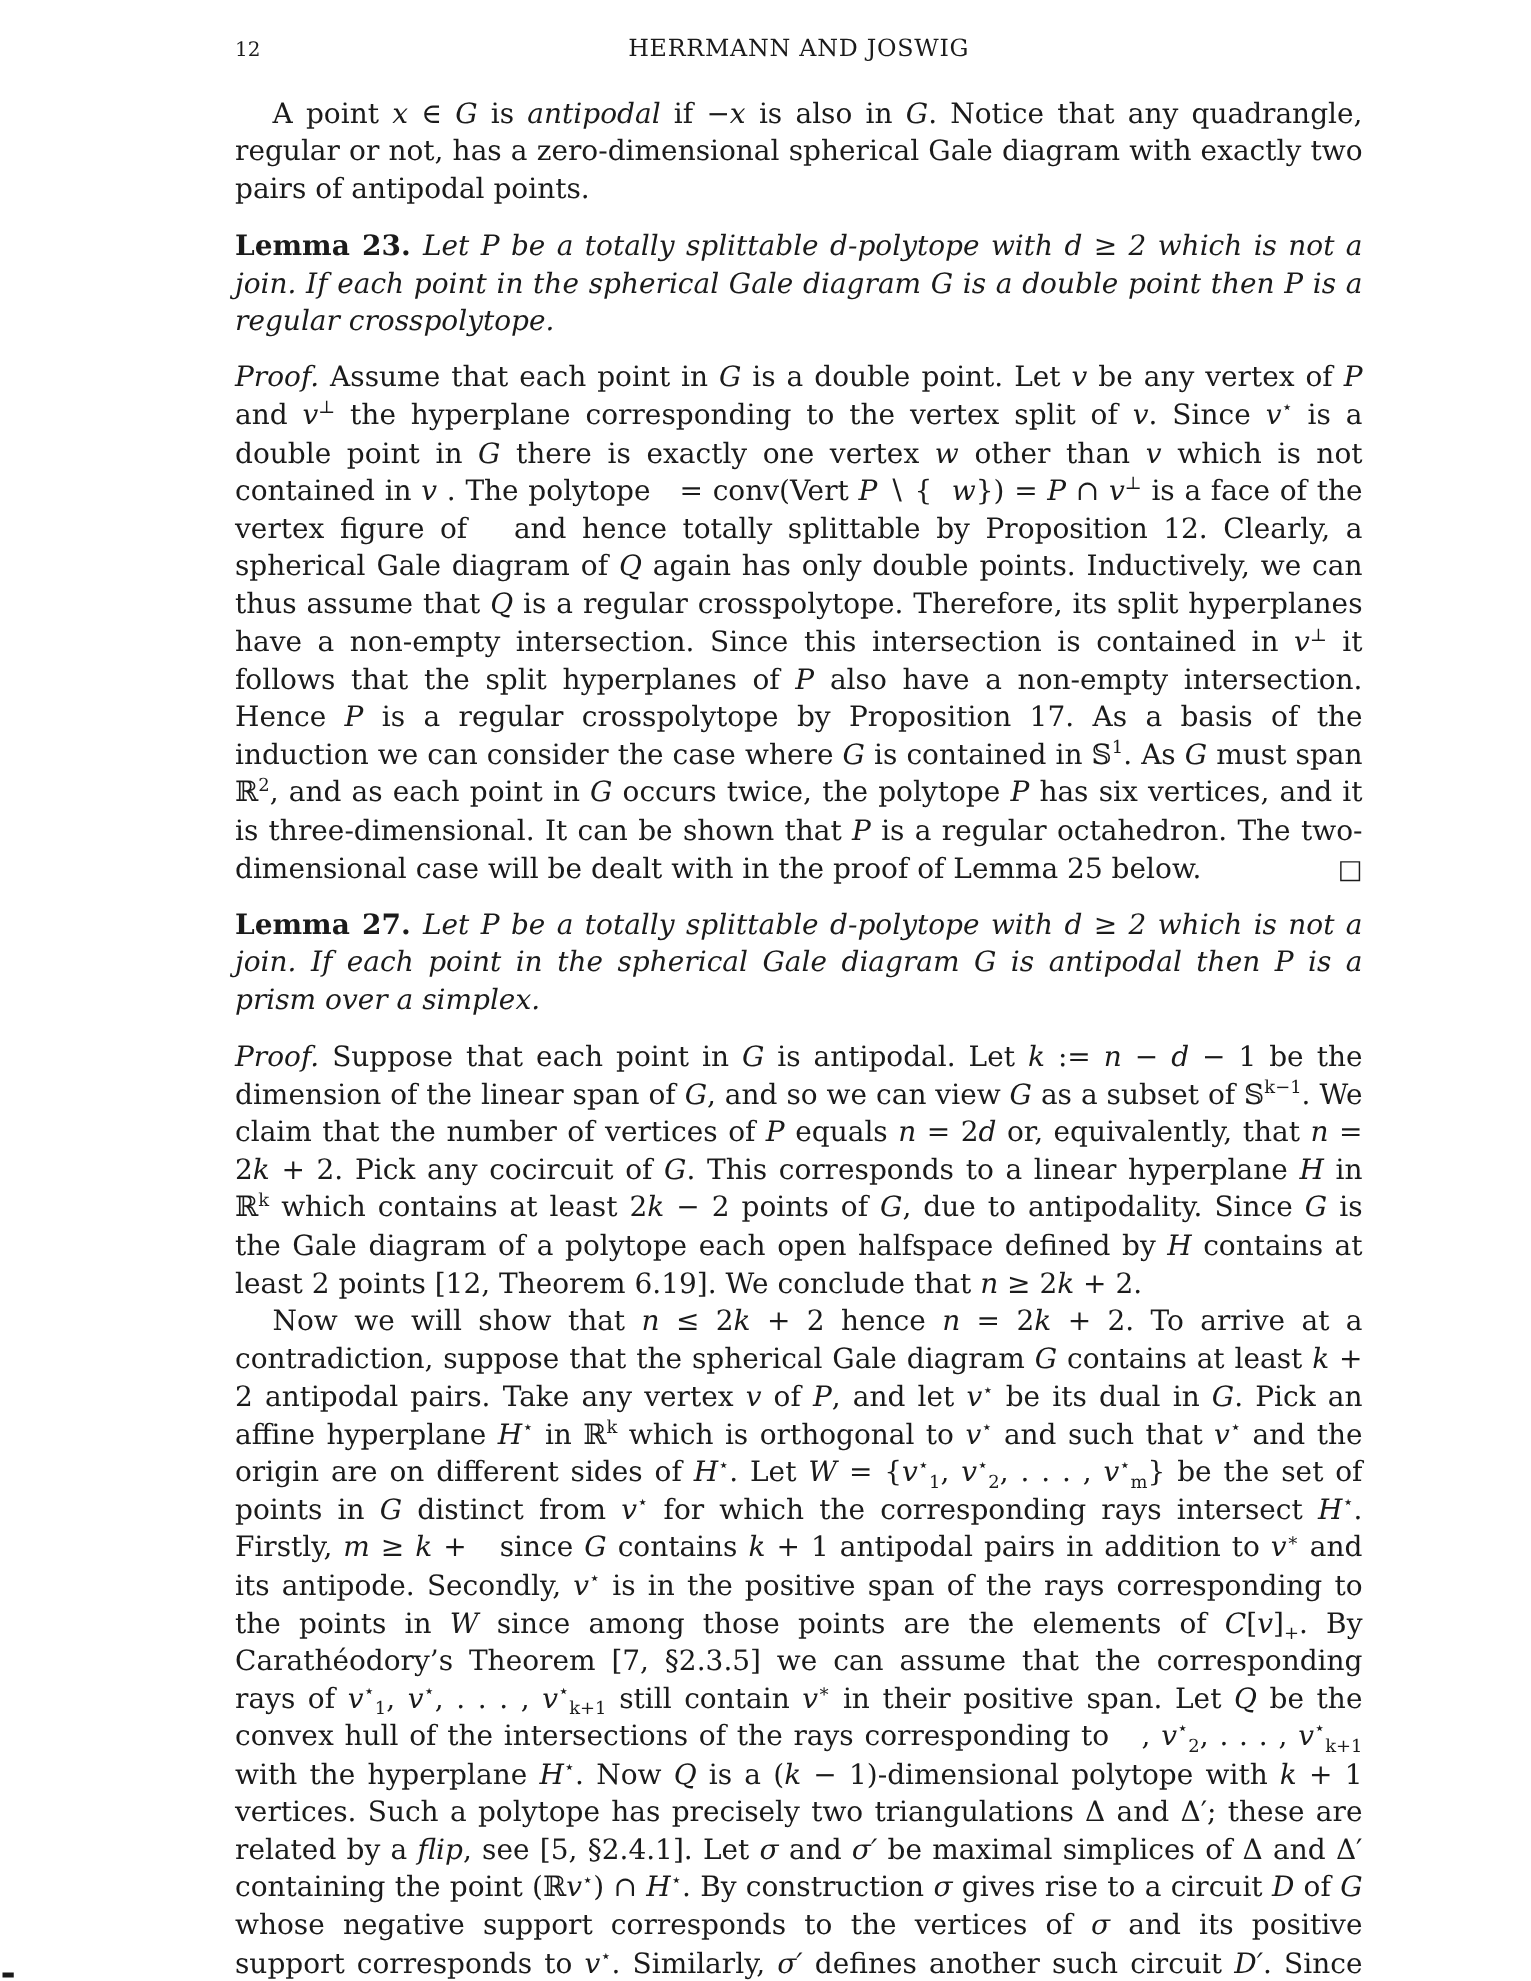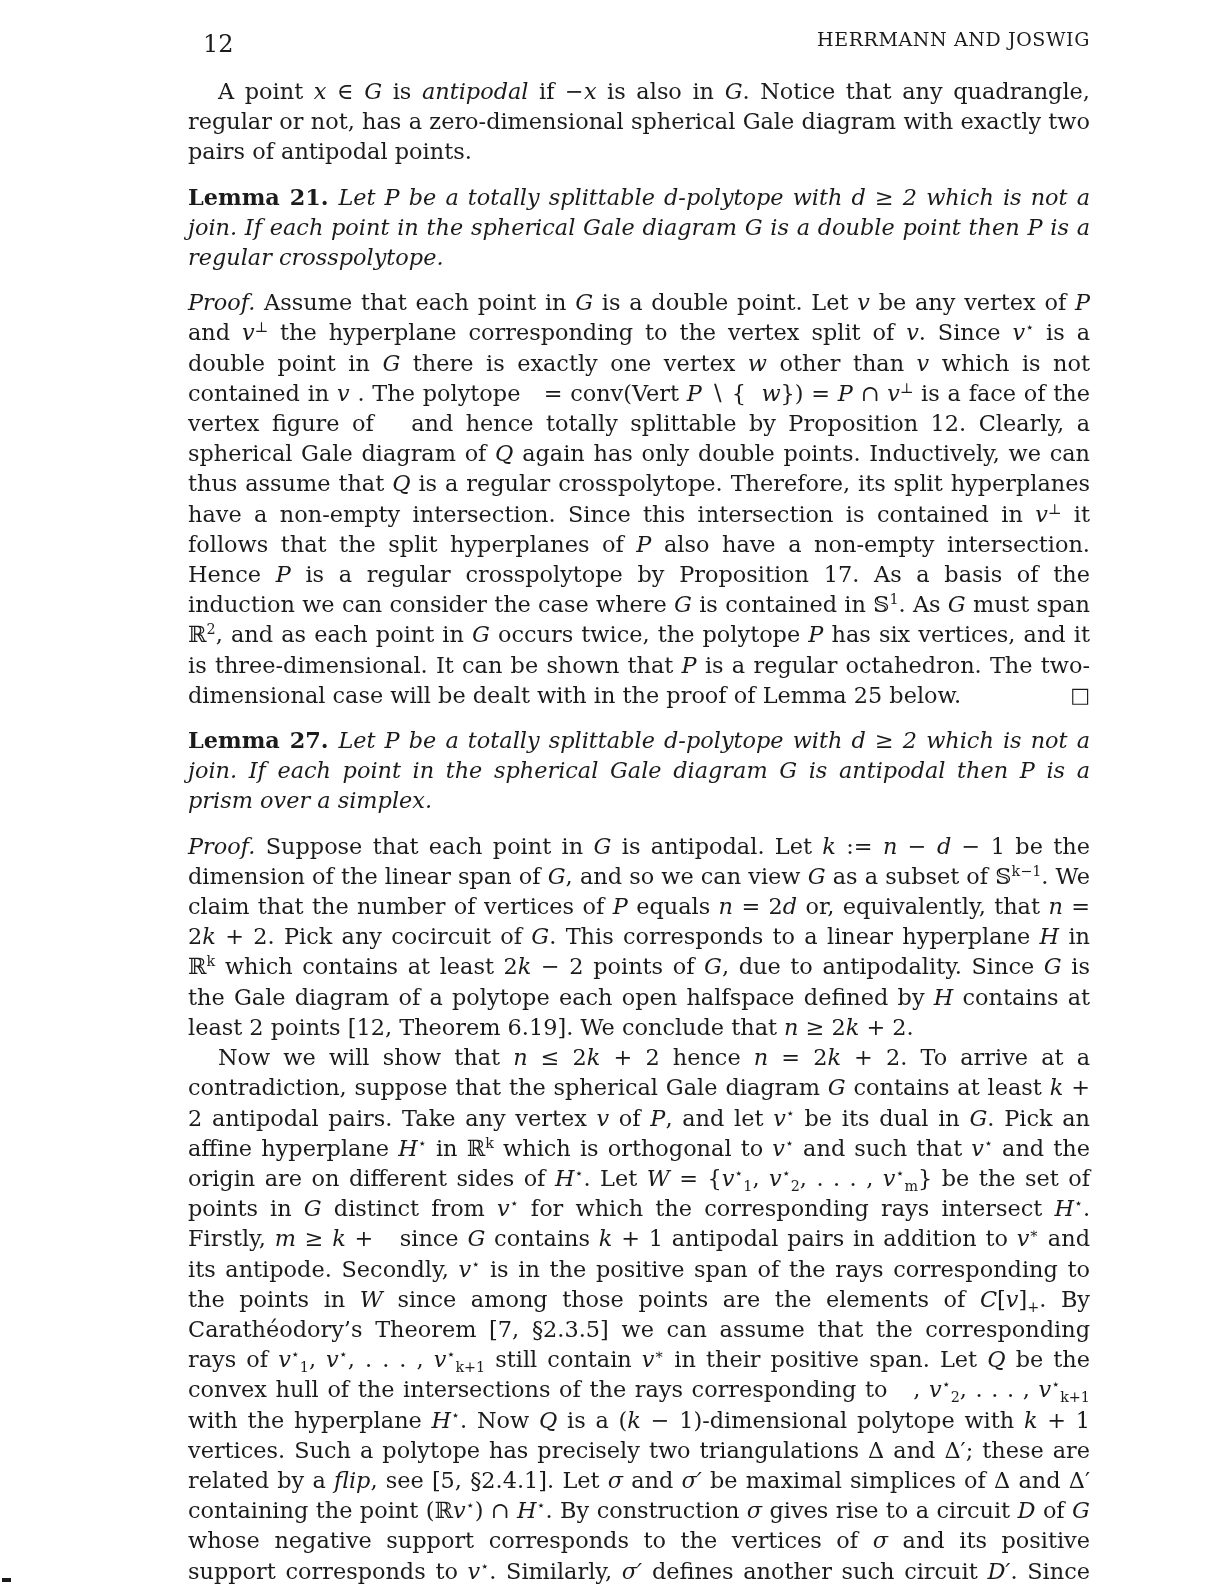--- a/index.html
+++ b/index.html
@@ -3,22 +3,22 @@
 <meta charset="utf-8">
 <style>
   html,body{margin:0;padding:0;}
   body{
     width:1225px;height:1585px;background:#ffffff;position:relative;
     font-family:"DejaVu Serif","DejaVu Sans",serif;color:#1b1b1b;
     -webkit-font-smoothing:antialiased;overflow:hidden;
   }
   .page{position:absolute;left:188px;top:28px;width:902px;}
   .header{position:relative;height:28px;margin-bottom:20px;}
-  .pagenum{position:absolute;left:0;top:2px;font-size:24px;margin-left:15px;}
-  .runhead{text-align:right;font-size:19px;letter-spacing:0.6px;}
+  .pagenum{position:absolute;left:0;top:2px;font-size:16px;}
+  .runhead{text-align:center;font-size:19px;letter-spacing:0.6px;}
   .block{
     margin:0;font-size:22.4px;line-height:30.2px;text-align:justify;
     text-justify:inter-word;
   }
   .indent{text-indent:30px;}
   .lemma{margin:15px 0;}
   .prooftop{margin:13px 0 0 0;}
   .seg-i{font-style:italic;}
   .seg-b{font-weight:bold;}
   sup,sub{font-size:64%;line-height:0;}
@@ -29,21 +29,21 @@
 </head>
 <body>
 
 <div class="page">
   <div class="header">
     <span class="pagenum">12</span>
     <div class="runhead">HERRMANN AND JOSWIG</div>
   </div>
   <div>
       <p class="block indent"><span class="seg-r">A point </span><span class="seg-i">x</span><span class="seg-r"> ∈ </span><span class="seg-i">G</span><span class="seg-r"> is </span><span class="seg-i">antipodal</span><span class="seg-r"> if −</span><span class="seg-i">x</span><span class="seg-r"> is also in </span><span class="seg-i">G</span><span class="seg-r">. Notice that any quadrangle, regular or not, has a zero-dimensional spherical Gale diagram with exactly two pairs of antipodal points.</span></p>
-      <p class="block lemma"><span class="seg-b">Lemma 21. </span><span class="seg-i">Let P be a totally splittable d-polytope with d ≥ 2 which is not a join. If each point in the spherical Gale diagram G is a double point then P is a regular crosspolytope.</span></p>
+      <p class="block lemma"><span class="seg-b">Lemma 23. </span><span class="seg-i">Let P be a totally splittable d-polytope with d ≥ 2 which is not a join. If each point in the spherical Gale diagram G is a double point then P is a regular crosspolytope.</span></p>
       <p class="block prooftop"><span class="seg-i">Proof.</span><span class="seg-r"> Assume that each point in </span><span class="seg-i">G</span><span class="seg-r"> is a double point. Let </span><span class="seg-i">v</span><span class="seg-r"> be any vertex of </span><span class="seg-i">P</span><span class="seg-r"> and </span><span class="seg-i">v</span><sup class="seg-sup">⊥</sup><span class="seg-r"> the hyperplane corresponding to the vertex split of </span><span class="seg-i">v</span><span class="seg-r">. Since </span><span class="seg-i">v</span><sup class="seg-sup">⋆</sup><span class="seg-r"> is a double point in </span><span class="seg-i">G</span><span class="seg-r"> there is exactly one vertex </span><span class="seg-i">w</span><span class="seg-r"> other than </span><span class="seg-i">v</span><span class="seg-r"> which is not contained in </span><span class="seg-i">v</span><span class="seg-r">&nbsp;. The polytope &nbsp;&nbsp;= conv(Vert&nbsp;</span><span class="seg-i">P</span><span class="seg-r"> ∖ {&nbsp;&nbsp;</span><span class="seg-i">w</span><span class="seg-r">}) = </span><span class="seg-i">P</span><span class="seg-r"> ∩ </span><span class="seg-i">v</span><sup class="seg-sup">⊥</sup><span class="seg-r"> is a face of the vertex figure of &nbsp;&nbsp;and hence totally splittable by Proposition 12. Clearly, a spherical Gale diagram of </span><span class="seg-i">Q</span><span class="seg-r"> again has only double points. Inductively, we can thus assume that </span><span class="seg-i">Q</span><span class="seg-r"> is a regular crosspolytope. Therefore, its split hyperplanes have a non-empty intersection. Since this intersection is contained in </span><span class="seg-i">v</span><sup class="seg-sup">⊥</sup><span class="seg-r"> it follows that the split hyperplanes of </span><span class="seg-i">P</span><span class="seg-r"> also have a non-empty intersection. Hence </span><span class="seg-i">P</span><span class="seg-r"> is a regular crosspolytope by Proposition 17. As a basis of the induction we can consider the case where </span><span class="seg-i">G</span><span class="seg-r"> is contained in </span><span class="seg-r">𝕊</span><sup class="seg-sup">1</sup><span class="seg-r">. As </span><span class="seg-i">G</span><span class="seg-r"> must span </span><span class="seg-r">ℝ</span><sup class="seg-sup">2</sup><span class="seg-r">, and as each point in </span><span class="seg-i">G</span><span class="seg-r"> occurs twice, the polytope </span><span class="seg-i">P</span><span class="seg-r"> has six vertices, and it is three-dimensional. It can be shown that </span><span class="seg-i">P</span><span class="seg-r"> is a regular octahedron. The two-dimensional case will be dealt with in the proof of Lemma 25 below.</span><span class="tombstone">□</span></p>
       <p class="block lemma"><span class="seg-b">Lemma 27. </span><span class="seg-i">Let P be a totally splittable d-polytope with d ≥ 2 which is not a join. If each point in the spherical Gale diagram G is antipodal then P is a prism over a simplex.</span></p>
       <p class="block prooftop"><span class="seg-i">Proof.</span><span class="seg-r"> Suppose that each point in </span><span class="seg-i">G</span><span class="seg-r"> is antipodal. Let </span><span class="seg-i">k</span><span class="seg-r"> := </span><span class="seg-i">n</span><span class="seg-r"> − </span><span class="seg-i">d</span><span class="seg-r"> − 1 be the dimension of the linear span of </span><span class="seg-i">G</span><span class="seg-r">, and so we can view </span><span class="seg-i">G</span><span class="seg-r"> as a subset of </span><span class="seg-r">𝕊</span><sup class="seg-supi">k−1</sup><span class="seg-r">. We claim that the number of vertices of </span><span class="seg-i">P</span><span class="seg-r"> equals </span><span class="seg-i">n</span><span class="seg-r"> = 2</span><span class="seg-i">d</span><span class="seg-r"> or, equivalently, that </span><span class="seg-i">n</span><span class="seg-r"> = 2</span><span class="seg-i">k</span><span class="seg-r"> + 2. Pick any cocircuit of </span><span class="seg-i">G</span><span class="seg-r">. This corresponds to a linear hyperplane </span><span class="seg-i">H</span><span class="seg-r"> in </span><span class="seg-r">ℝ</span><sup class="seg-supi">k</sup><span class="seg-r"> which contains at least 2</span><span class="seg-i">k</span><span class="seg-r"> − 2 points of </span><span class="seg-i">G</span><span class="seg-r">, due to antipodality. Since </span><span class="seg-i">G</span><span class="seg-r"> is the Gale diagram of a polytope each open halfspace defined by </span><span class="seg-i">H</span><span class="seg-r"> contains at least 2 points [12, Theorem 6.19]. We conclude that </span><span class="seg-i">n</span><span class="seg-r"> ≥ 2</span><span class="seg-i">k</span><span class="seg-r"> + 2.</span></p>
       <p class="block indent"><span class="seg-r">Now we will show that </span><span class="seg-i">n</span><span class="seg-r"> ≤ 2</span><span class="seg-i">k</span><span class="seg-r"> + 2 hence </span><span class="seg-i">n</span><span class="seg-r"> = 2</span><span class="seg-i">k</span><span class="seg-r"> + 2. To arrive at a contradiction, suppose that the spherical Gale diagram </span><span class="seg-i">G</span><span class="seg-r"> contains at least </span><span class="seg-i">k</span><span class="seg-r"> + 2 antipodal pairs. Take any vertex </span><span class="seg-i">v</span><span class="seg-r"> of </span><span class="seg-i">P</span><span class="seg-r">, and let </span><span class="seg-i">v</span><sup class="seg-sup">⋆</sup><span class="seg-r"> be its dual in </span><span class="seg-i">G</span><span class="seg-r">. Pick an affine hyperplane </span><span class="seg-i">H</span><sup class="seg-sup">⋆</sup><span class="seg-r"> in </span><span class="seg-r">ℝ</span><sup class="seg-supi">k</sup><span class="seg-r"> which is orthogonal to </span><span class="seg-i">v</span><sup class="seg-sup">⋆</sup><span class="seg-r"> and such that </span><span class="seg-i">v</span><sup class="seg-sup">⋆</sup><span class="seg-r"> and the origin are on different sides of </span><span class="seg-i">H</span><sup class="seg-sup">⋆</sup><span class="seg-r">. Let </span><span class="seg-i">W</span><span class="seg-r"> = {</span><span class="seg-i">v</span><sup class="seg-sup">⋆</sup><sub class="seg-sub">1</sub><span class="seg-r">, </span><span class="seg-i">v</span><sup class="seg-sup">⋆</sup><sub class="seg-sub">2</sub><span class="seg-r">, . . . , </span><span class="seg-i">v</span><sup class="seg-sup">⋆</sup><sub class="seg-subi">m</sub><span class="seg-r">} be the set of points in </span><span class="seg-i">G</span><span class="seg-r"> distinct from </span><span class="seg-i">v</span><sup class="seg-sup">⋆</sup><span class="seg-r"> for which the corresponding rays intersect </span><span class="seg-i">H</span><sup class="seg-sup">⋆</sup><span class="seg-r">. Firstly, </span><span class="seg-i">m</span><span class="seg-r"> ≥ </span><span class="seg-i">k</span><span class="seg-r"> + &nbsp;&nbsp;since </span><span class="seg-i">G</span><span class="seg-r"> contains </span><span class="seg-i">k</span><span class="seg-r"> + 1 antipodal pairs in addition to </span><span class="seg-i">v</span><sup class="seg-sup">∗</sup><span class="seg-r"> and its antipode. Secondly, </span><span class="seg-i">v</span><sup class="seg-sup">⋆</sup><span class="seg-r"> is in the positive span of the rays corresponding to the points in </span><span class="seg-i">W</span><span class="seg-r"> since among those points are the elements of </span><span class="seg-i">C</span><span class="seg-r">[</span><span class="seg-i">v</span><span class="seg-r">]</span><sub class="seg-sub">+</sub><span class="seg-r">. By Carathéodory’s Theorem [7, §2.3.5] we can assume that the corresponding rays of </span><span class="seg-i">v</span><sup class="seg-sup">⋆</sup><sub class="seg-sub">1</sub><span class="seg-r">, </span><span class="seg-i">v</span><sup class="seg-sup">⋆</sup><span class="seg-r">, . . . , </span><span class="seg-i">v</span><sup class="seg-sup">⋆</sup><sub class="seg-subi">k+1</sub><span class="seg-r"> still contain </span><span class="seg-i">v</span><sup class="seg-sup">∗</sup><span class="seg-r"> in their positive span. Let </span><span class="seg-i">Q</span><span class="seg-r"> be the convex hull of the intersections of the rays corresponding to &nbsp;&nbsp;, </span><span class="seg-i">v</span><sup class="seg-sup">⋆</sup><sub class="seg-sub">2</sub><span class="seg-r">, . . . , </span><span class="seg-i">v</span><sup class="seg-sup">⋆</sup><sub class="seg-subi">k+1</sub><span class="seg-r"> with the hyperplane </span><span class="seg-i">H</span><sup class="seg-sup">⋆</sup><span class="seg-r">. Now </span><span class="seg-i">Q</span><span class="seg-r"> is a (</span><span class="seg-i">k</span><span class="seg-r"> − 1)-dimensional polytope with </span><span class="seg-i">k</span><span class="seg-r"> + 1 vertices. Such a polytope has precisely two triangulations Δ and Δ′; these are related by a </span><span class="seg-i">flip</span><span class="seg-r">, see [5, §2.4.1]. Let </span><span class="seg-i">σ</span><span class="seg-r"> and </span><span class="seg-i">σ′</span><span class="seg-r"> be maximal simplices of Δ and Δ′ containing the point (</span><span class="seg-r">ℝ</span><span class="seg-i">v</span><sup class="seg-sup">⋆</sup><span class="seg-r">) ∩ </span><span class="seg-i">H</span><sup class="seg-sup">⋆</sup><span class="seg-r">. By construction </span><span class="seg-i">σ</span><span class="seg-r"> gives rise to a circuit </span><span class="seg-i">D</span><span class="seg-r"> of </span><span class="seg-i">G</span><span class="seg-r"> whose negative support corresponds to the vertices of </span><span class="seg-i">σ</span><span class="seg-r"> and its positive support corresponds to </span><span class="seg-i">v</span><sup class="seg-sup">⋆</sup><span class="seg-r">. Similarly, </span><span class="seg-i">σ′</span><span class="seg-r"> defines another such circuit </span><span class="seg-i">D′</span><span class="seg-r">. Since no maximal simplex of &nbsp;&nbsp;also occurs as a maximal simplex in Δ′ we have </span></p>
     </div>
 </div>
 
 <div class="artifact"></div>
 
 </body></html>

